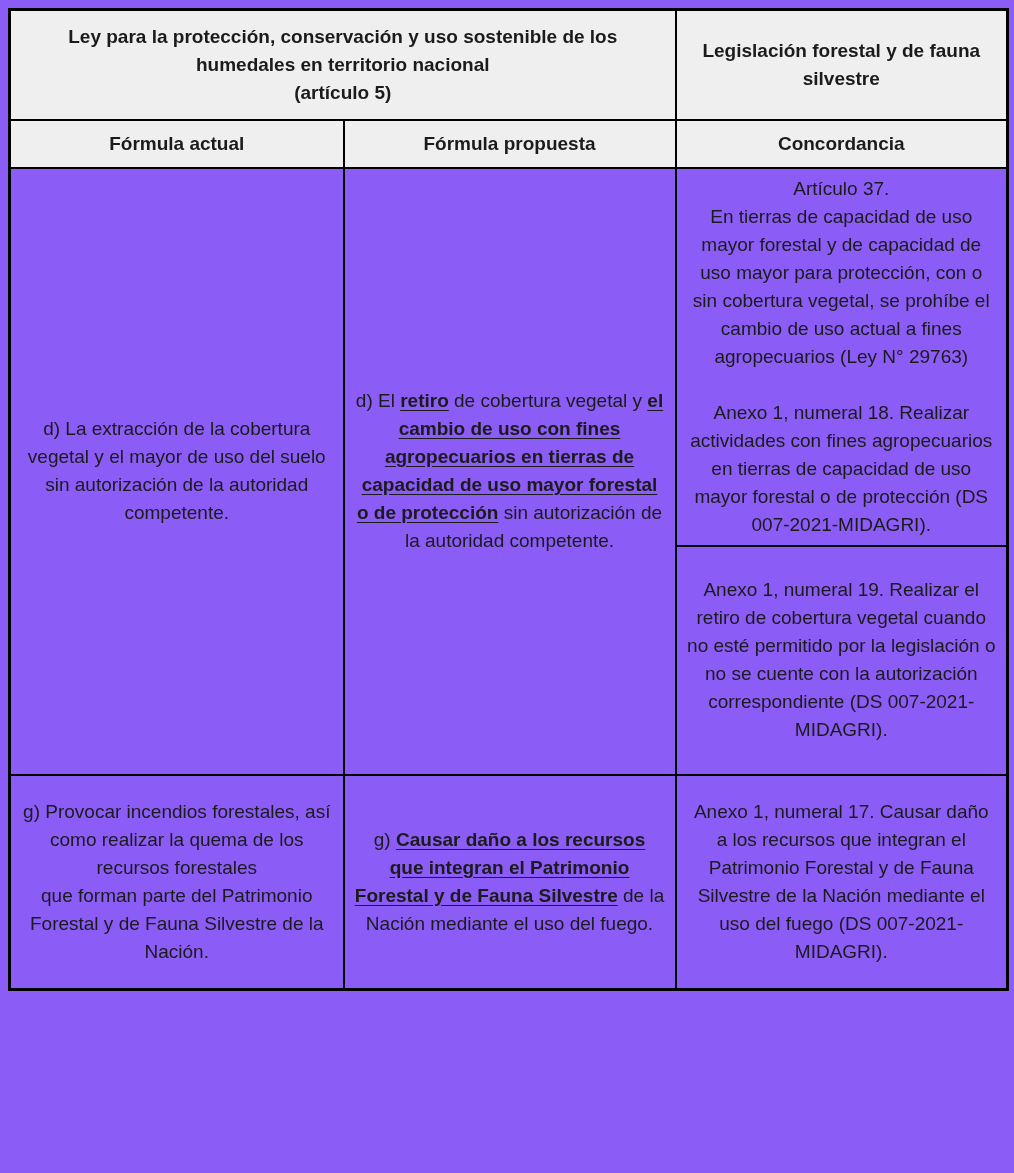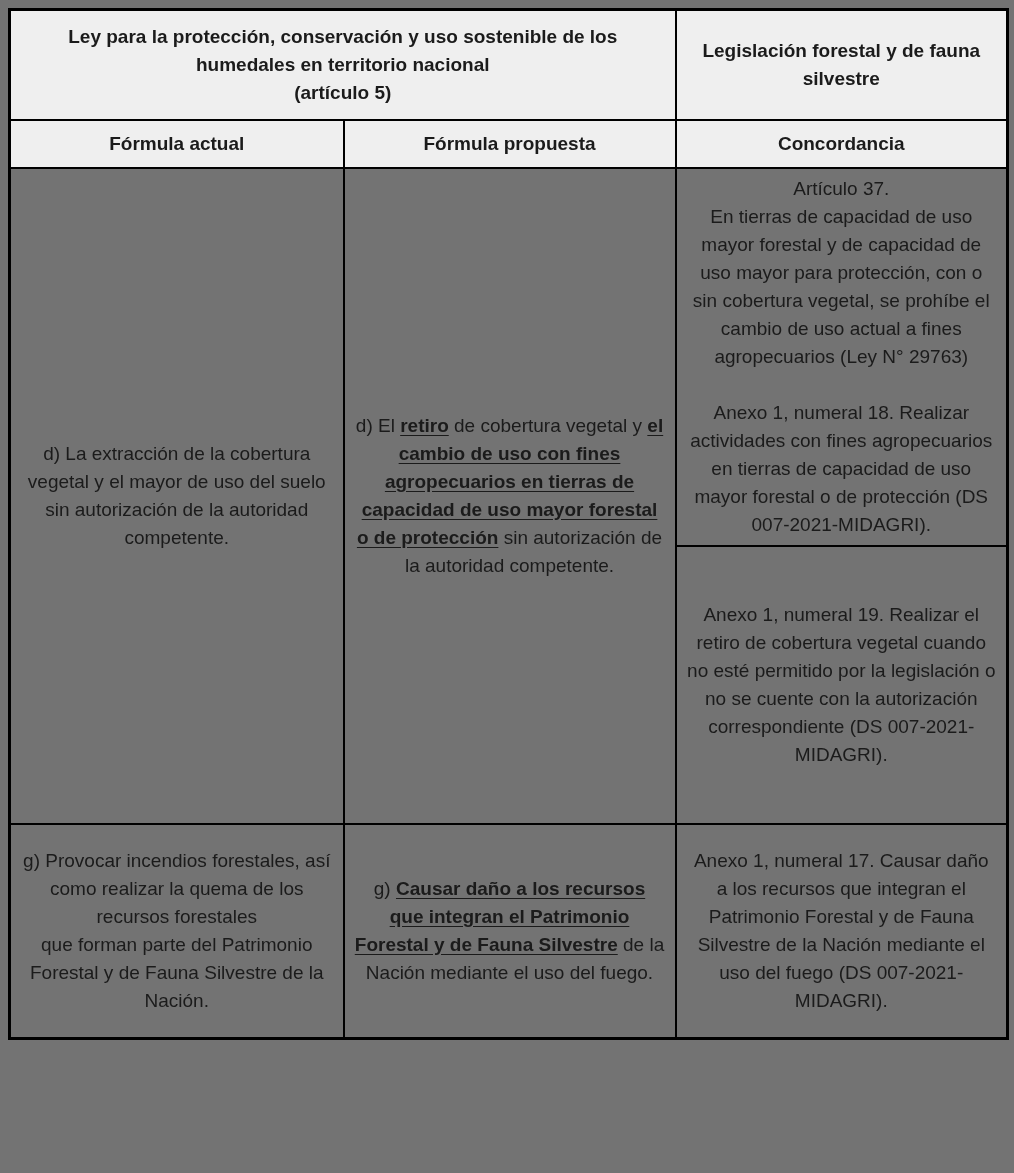--- a/index.html
+++ b/index.html
@@ -4,21 +4,21 @@
 <style>
   html, body {
     margin: 0;
     padding: 0;
     background: #ffffff;
     width: 1014px;
   }
   .page {
     width: 1014px;
     height: 1173px;
-    background: #737373;
+    background: #8b5cf6;
     box-sizing: border-box;
     padding: 8px 8px 0 8px;
     font-family: "Liberation Sans", "DejaVu Sans", sans-serif;
     color: #1b1b1b;
   }
   table.cmp {
     width: 998px;
     border-collapse: collapse;
     table-layout: fixed;
     border: 3px solid #000000;
@@ -39,21 +39,21 @@
   td.hd {
     background: #efefef;
     font-weight: bold;
   }
   .preline { white-space: pre-line; }
   .subtitle { font-weight: bold; }
   .u { text-decoration: underline; text-underline-offset: 3px; font-weight: bold; }
   tr.hrow1 td { height: 110px; }
   tr.hrow2 td { height: 48px; }
   td.conc-a { height: 368px; }
-  td.conc-b { height: 278px; border-radius: 20px; }
+  td.conc-b { height: 229px; border-radius: 20px; }
   tr.grow td { height: 215px; }
 </style>
 </head>
 <body>
 
 <div class="page">
   <table class="cmp">
     <colgroup>
       <col class="c1">
         <col class="c2">

